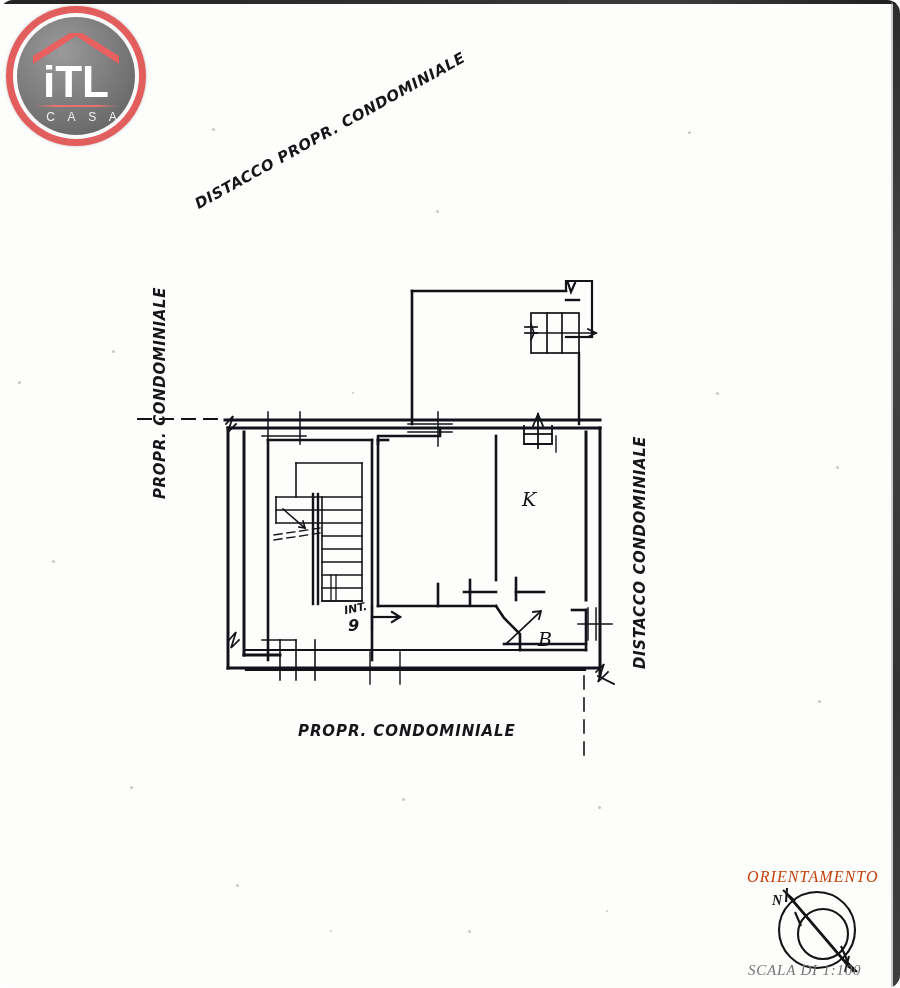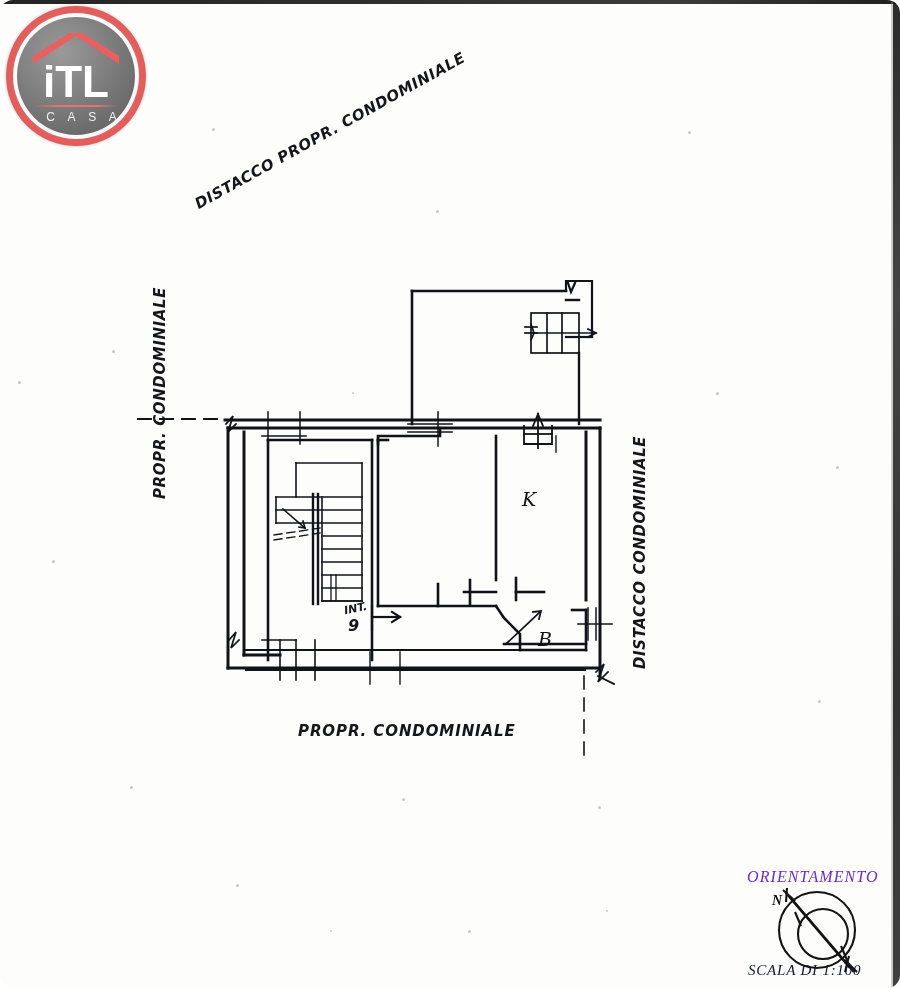--- a/index.html
+++ b/index.html
@@ -53,23 +53,23 @@
   #lbl-b{left:538px;top:628px;}
   #lbl-int{position:absolute;left:344px;top:602px;font-size:11px;font-style:italic;
       font-family:"DejaVu Sans",sans-serif;color:#15161a;font-weight:700;
       transform:rotate(-12deg);}
   #lbl-int-num{position:absolute;left:348px;top:616px;font-size:16px;font-style:italic;
       font-family:"DejaVu Sans",sans-serif;color:#15161a;font-weight:700;}
 
   
   #orient{position:absolute;left:745px;top:868px;width:150px;height:115px;}
   #orient-title{position:absolute;left:2px;top:0px;font-family:"Liberation Serif",serif;
-      font-style:italic;font-size:16px;letter-spacing:1.1px;color:#6d28d9;}
+      font-style:italic;font-size:16px;letter-spacing:1.1px;color:#c2410c;}
   #lbl-scala{position:absolute;left:748px;top:962px;font-family:"Liberation Serif",serif;
-      font-style:italic;font-size:15px;letter-spacing:.8px;color:#0f172a;}
+      font-style:italic;font-size:15px;letter-spacing:.8px;color:#737373;}
   #lbl-n{position:absolute;left:772px;top:893px;font-family:"Liberation Serif",serif;
       font-style:italic;font-weight:700;font-size:14px;color:#111;}
 </style>
 </head>
 <body>
 
 <div id="page">
 
   <div class="scan-edge-top"></div>
   <div class="scan-edge-right"></div>

